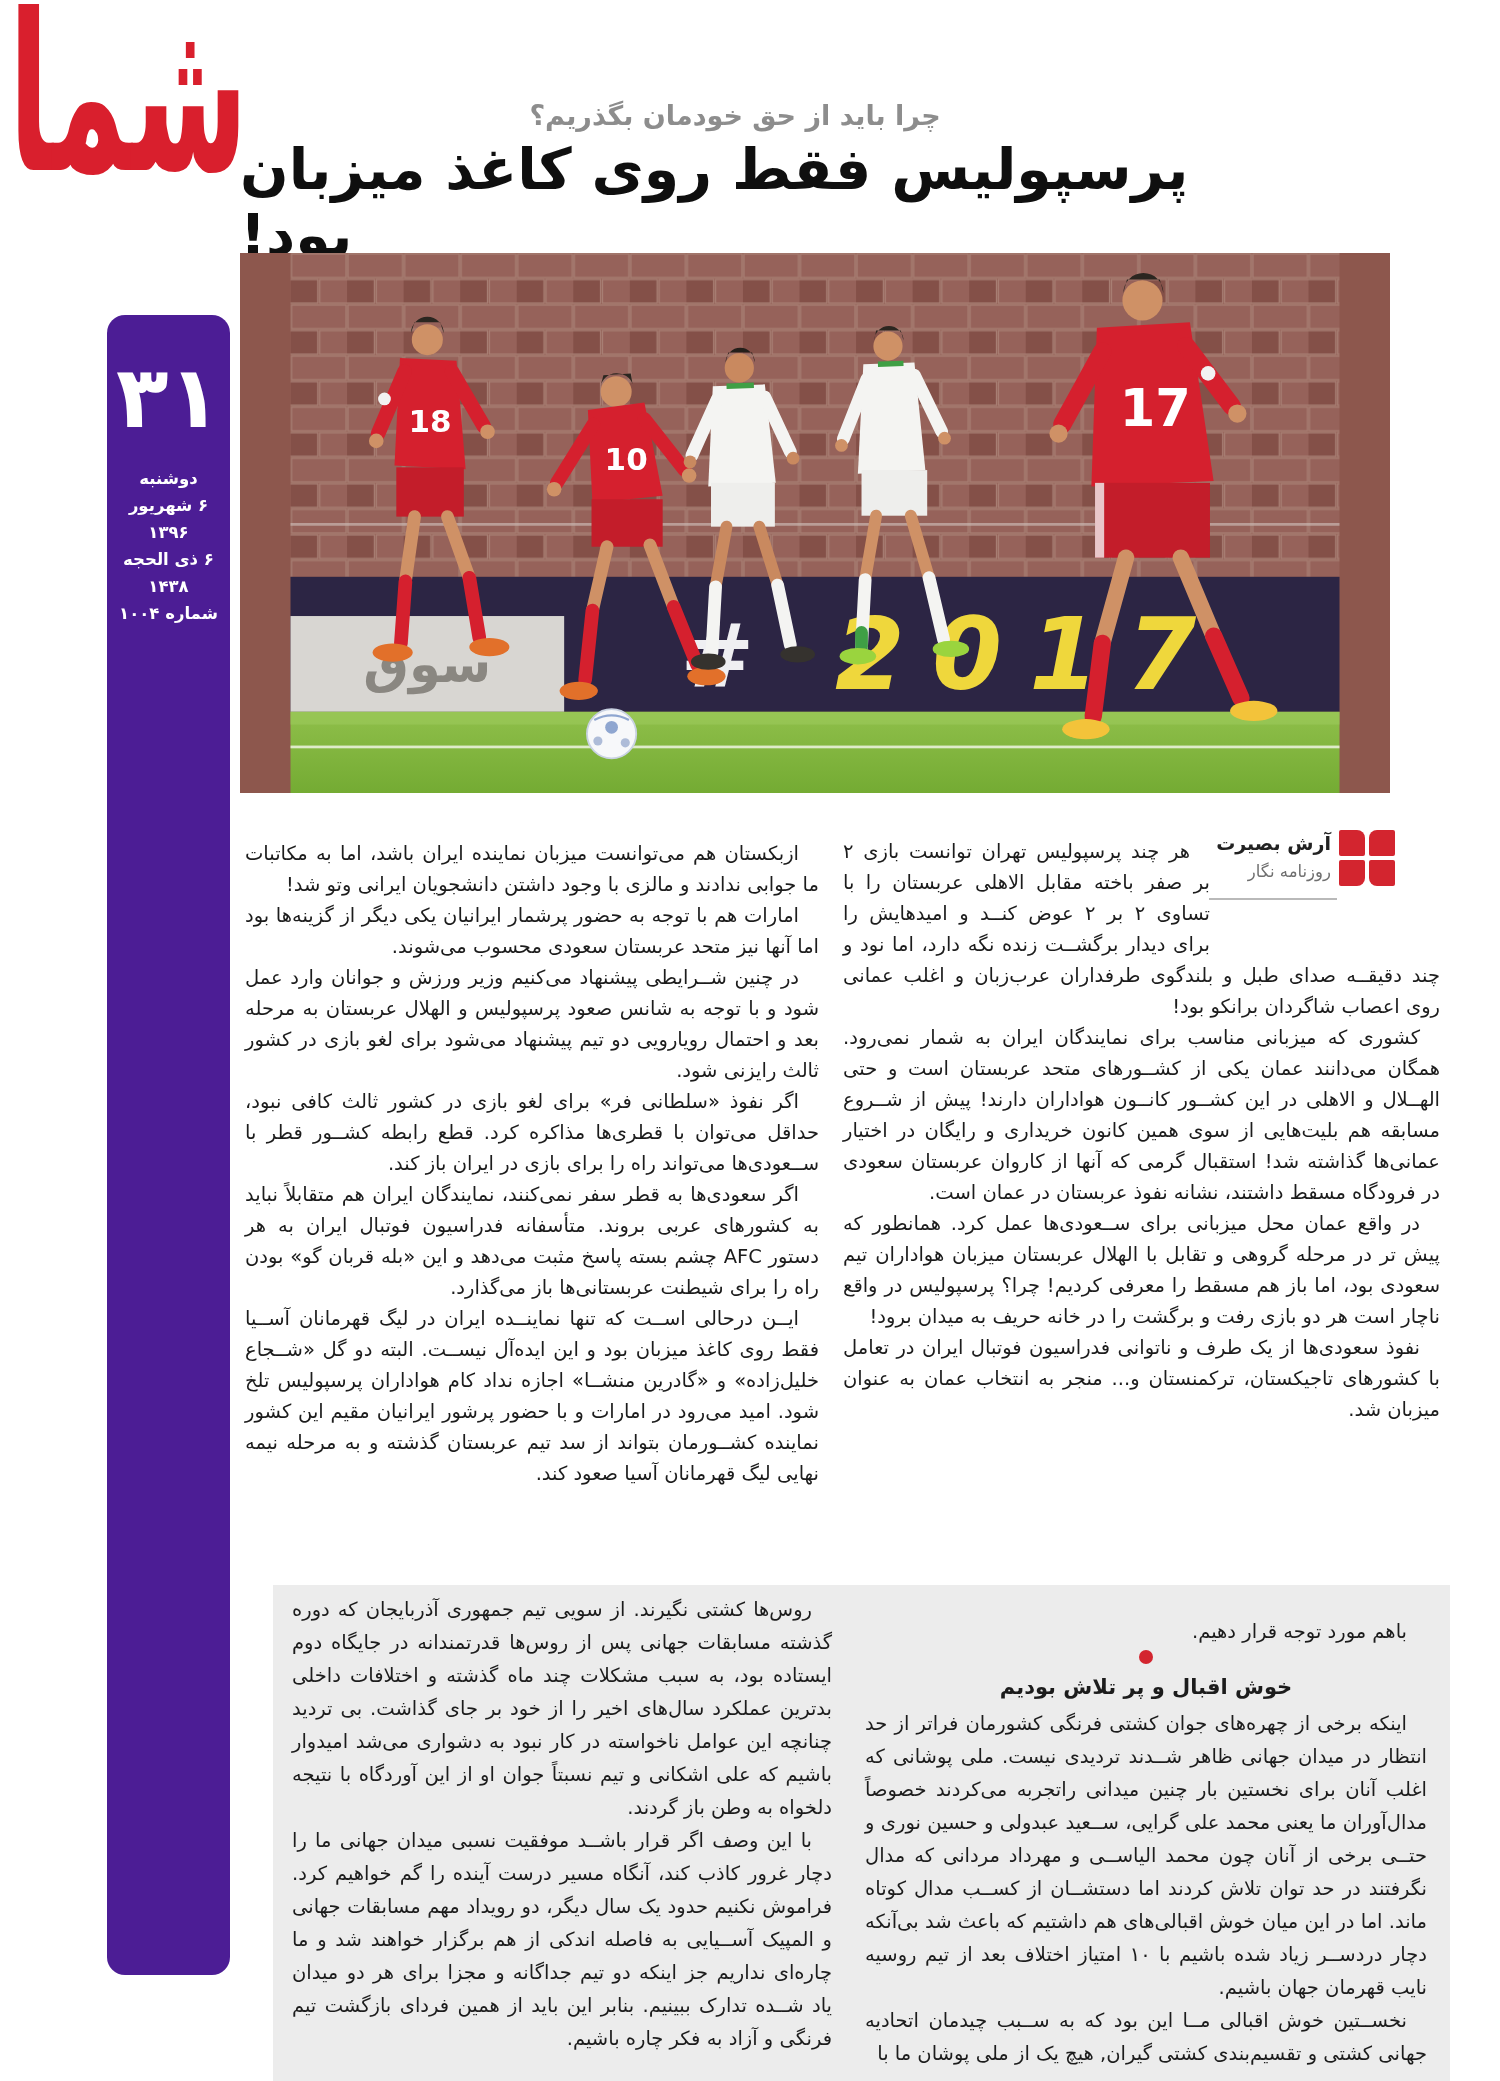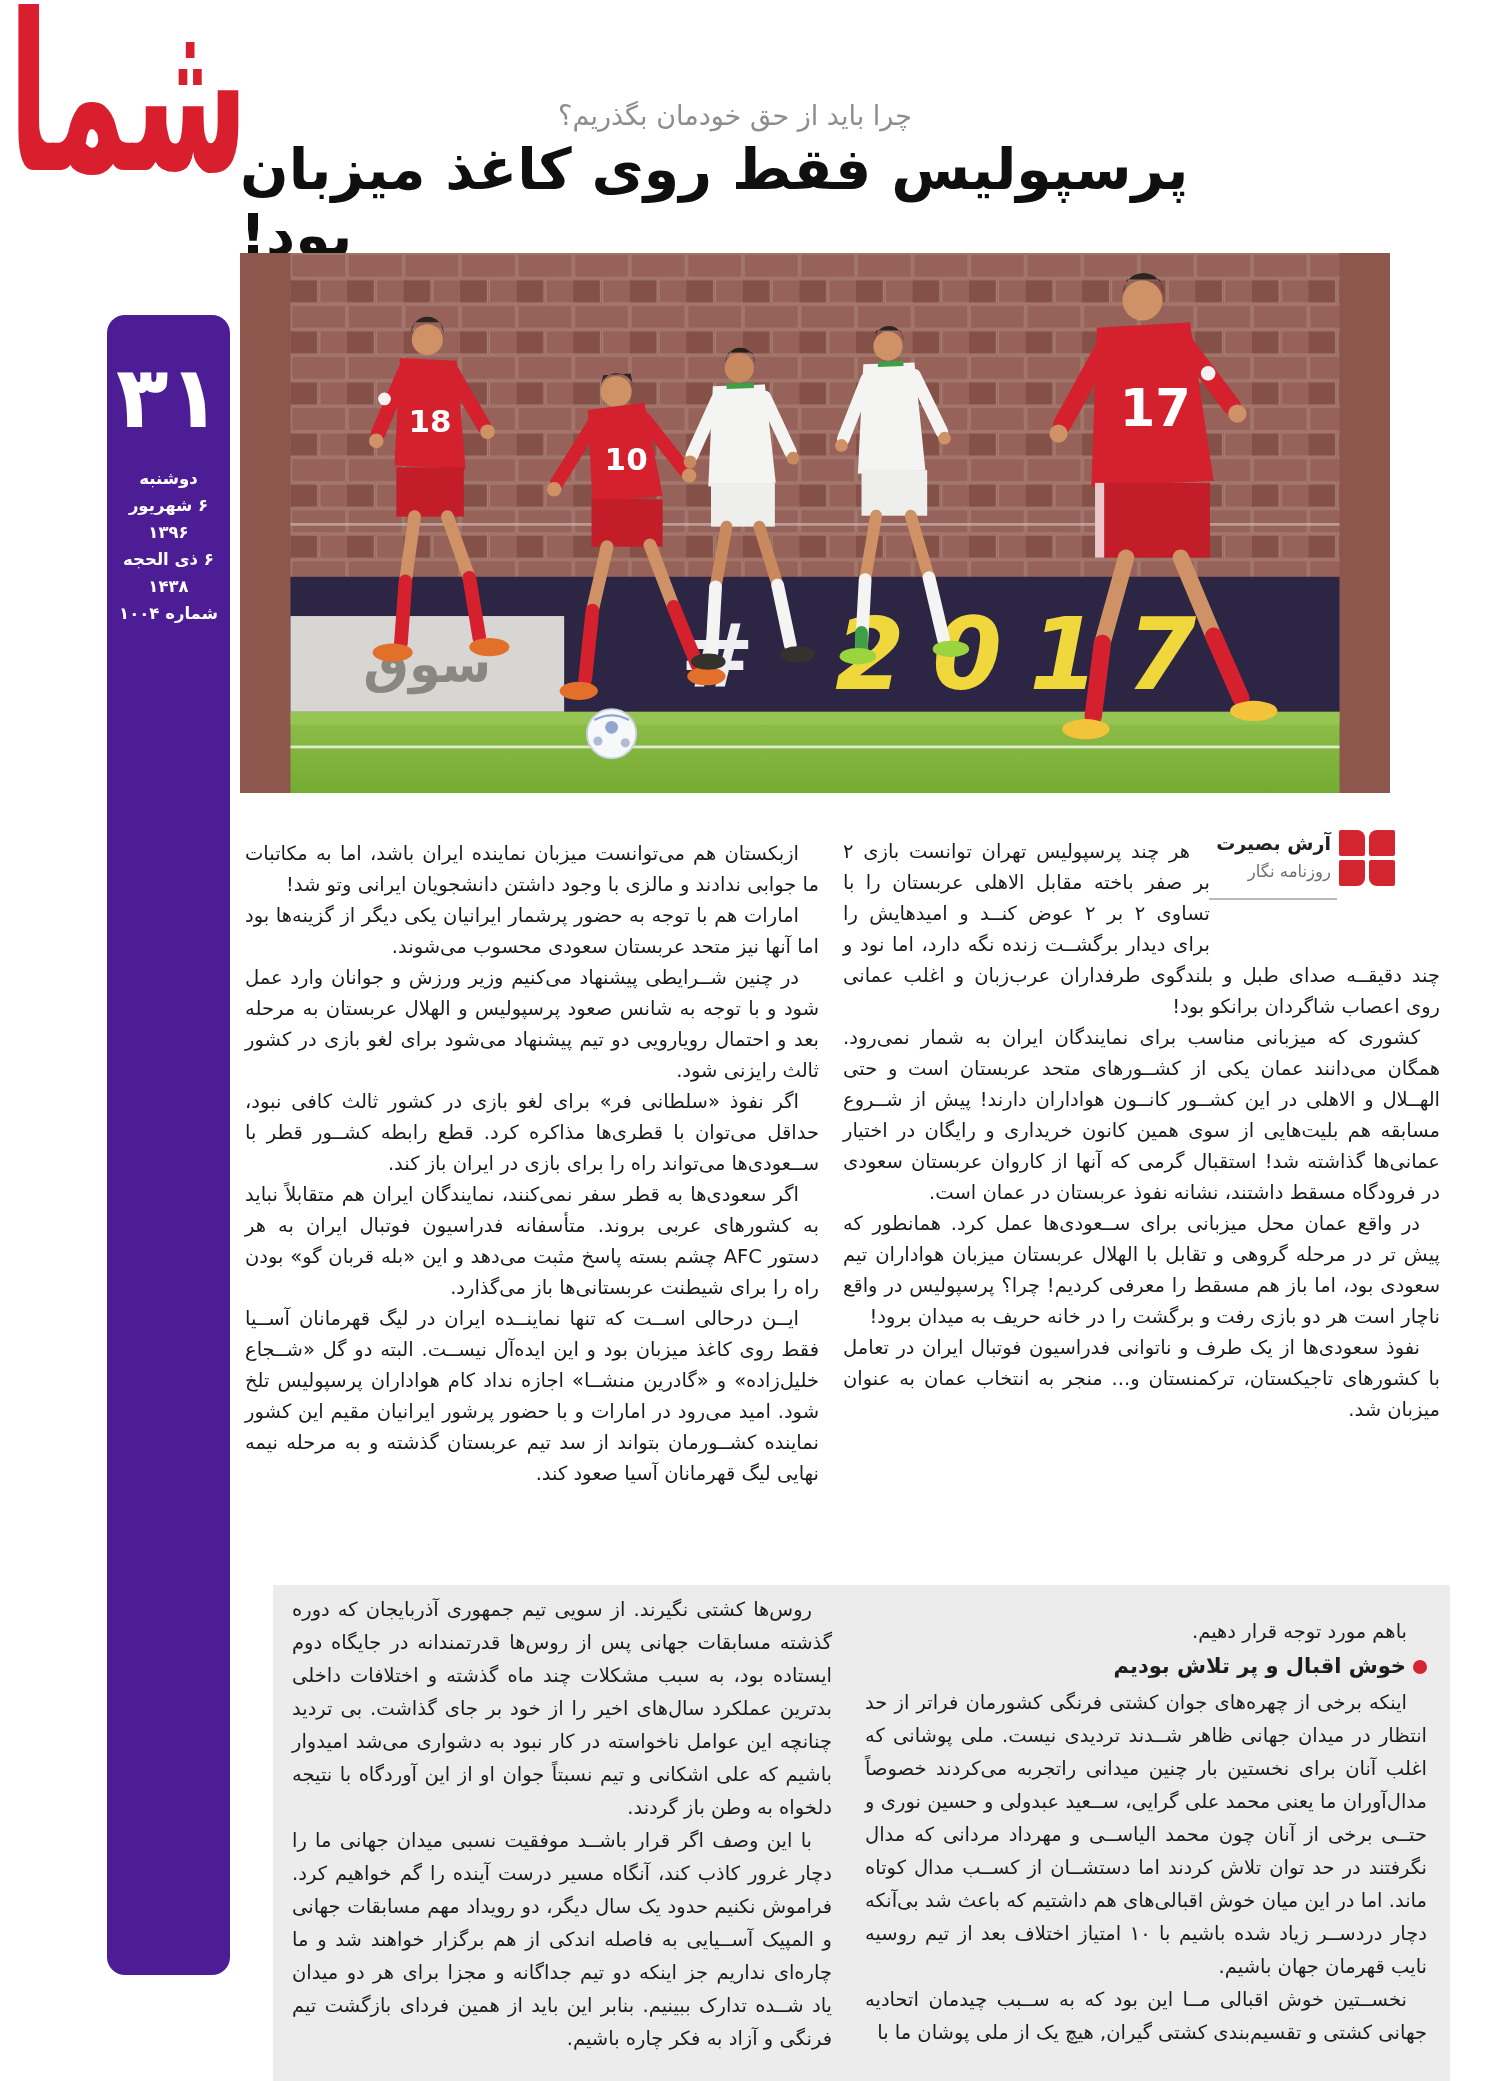--- a/index.html
+++ b/index.html
@@ -13,21 +13,21 @@
         transform:scaleY(1.85);transform-origin:50% 18%;}
 
   
   .sidebar{position:absolute;left:107px;top:315px;width:123px;height:1660px;
            background:#4c1d95;border-radius:18px;color:#fff;text-align:center;}
   .issue-no{font-size:86px;font-weight:bold;line-height:100px;margin-top:32px;}
   .side-dates{margin-top:18px;font-size:16.5px;line-height:27px;font-weight:bold;}
 
   
   .kicker{position:absolute;left:240px;top:100px;width:990px;text-align:center;
-          color:#8d8d8d;font-size:27px;font-weight:normal;}
+          color:#8d8d8d;font-size:27px;font-weight:bold;}
   .headline{position:absolute;left:240px;top:136px;width:990px;text-align:left;
             color:#0f0f0f;font-size:57px;font-weight:bold;letter-spacing:-1px;}
 
   
   .photo{position:absolute;left:240px;top:253px;width:1150px;height:540px;overflow:hidden;background:#8d574d;}
 
   
   .byline{position:absolute;left:1213px;top:830px;width:182px;height:64px;}
   .byline .squares{position:absolute;right:0;top:0;width:56px;height:56px;
                    display:grid;grid-template-columns:26px 26px;grid-template-rows:26px 26px;gap:4px;}
@@ -46,21 +46,21 @@
   .col-left{left:245px;top:838px;width:574px;}
   .byline-float{float:right;width:230px;height:102px;}
 
   
   .bottom-panel{position:absolute;left:273px;top:1585px;width:1177px;height:496px;background:#ececec;}
   .bcol{position:absolute;direction:rtl;text-align:justify;color:#1c1c1c;font-size:19.5px;line-height:33px;}
   .bcol p{margin:0;text-indent:20px;}
   .bcol-right{left:865px;top:1615px;width:562px;}
   .bcol-left{left:292px;top:1593px;width:540px;}
   .lead-line{margin:0;text-indent:0;}
-  .b-heading{display:flex;align-items:center;gap:7px;font-weight:bold;font-size:21px;margin:2px 0 3px 0;}
+  .b-heading{display:flex;align-items:center;gap:7px;font-weight:bold;font-size:21px;margin:2px 0 3px 0;flex-direction:column;}
   .bullet{width:14px;height:14px;border-radius:50%;background:#d3252f;flex:0 0 auto;}
 </style>
 </head>
 <body>
 
 <div class="page" data-interactable="false">
 
   <div class="logo" data-interactable="false">شما</div>
 
   <div class="sidebar" data-interactable="false">

